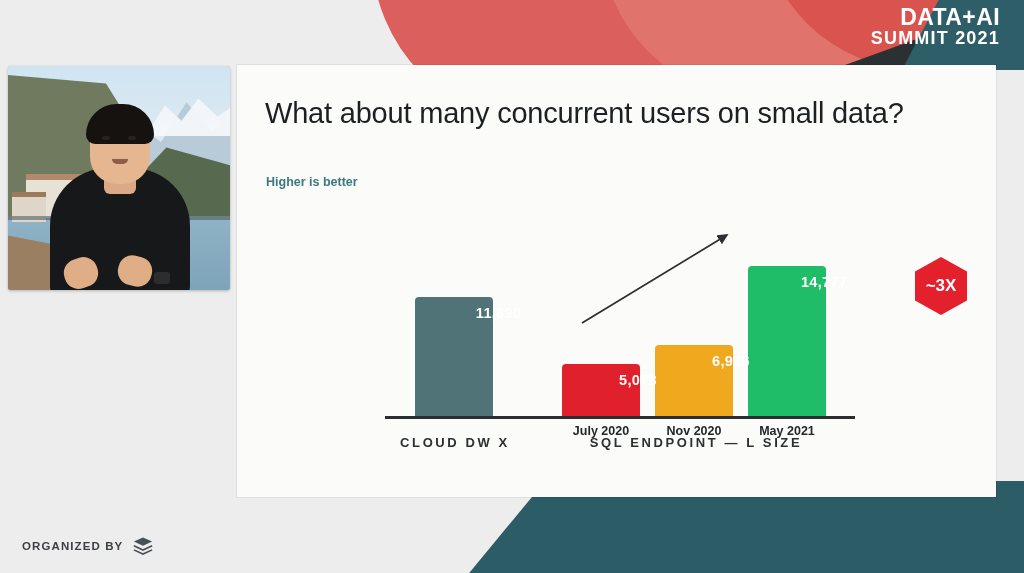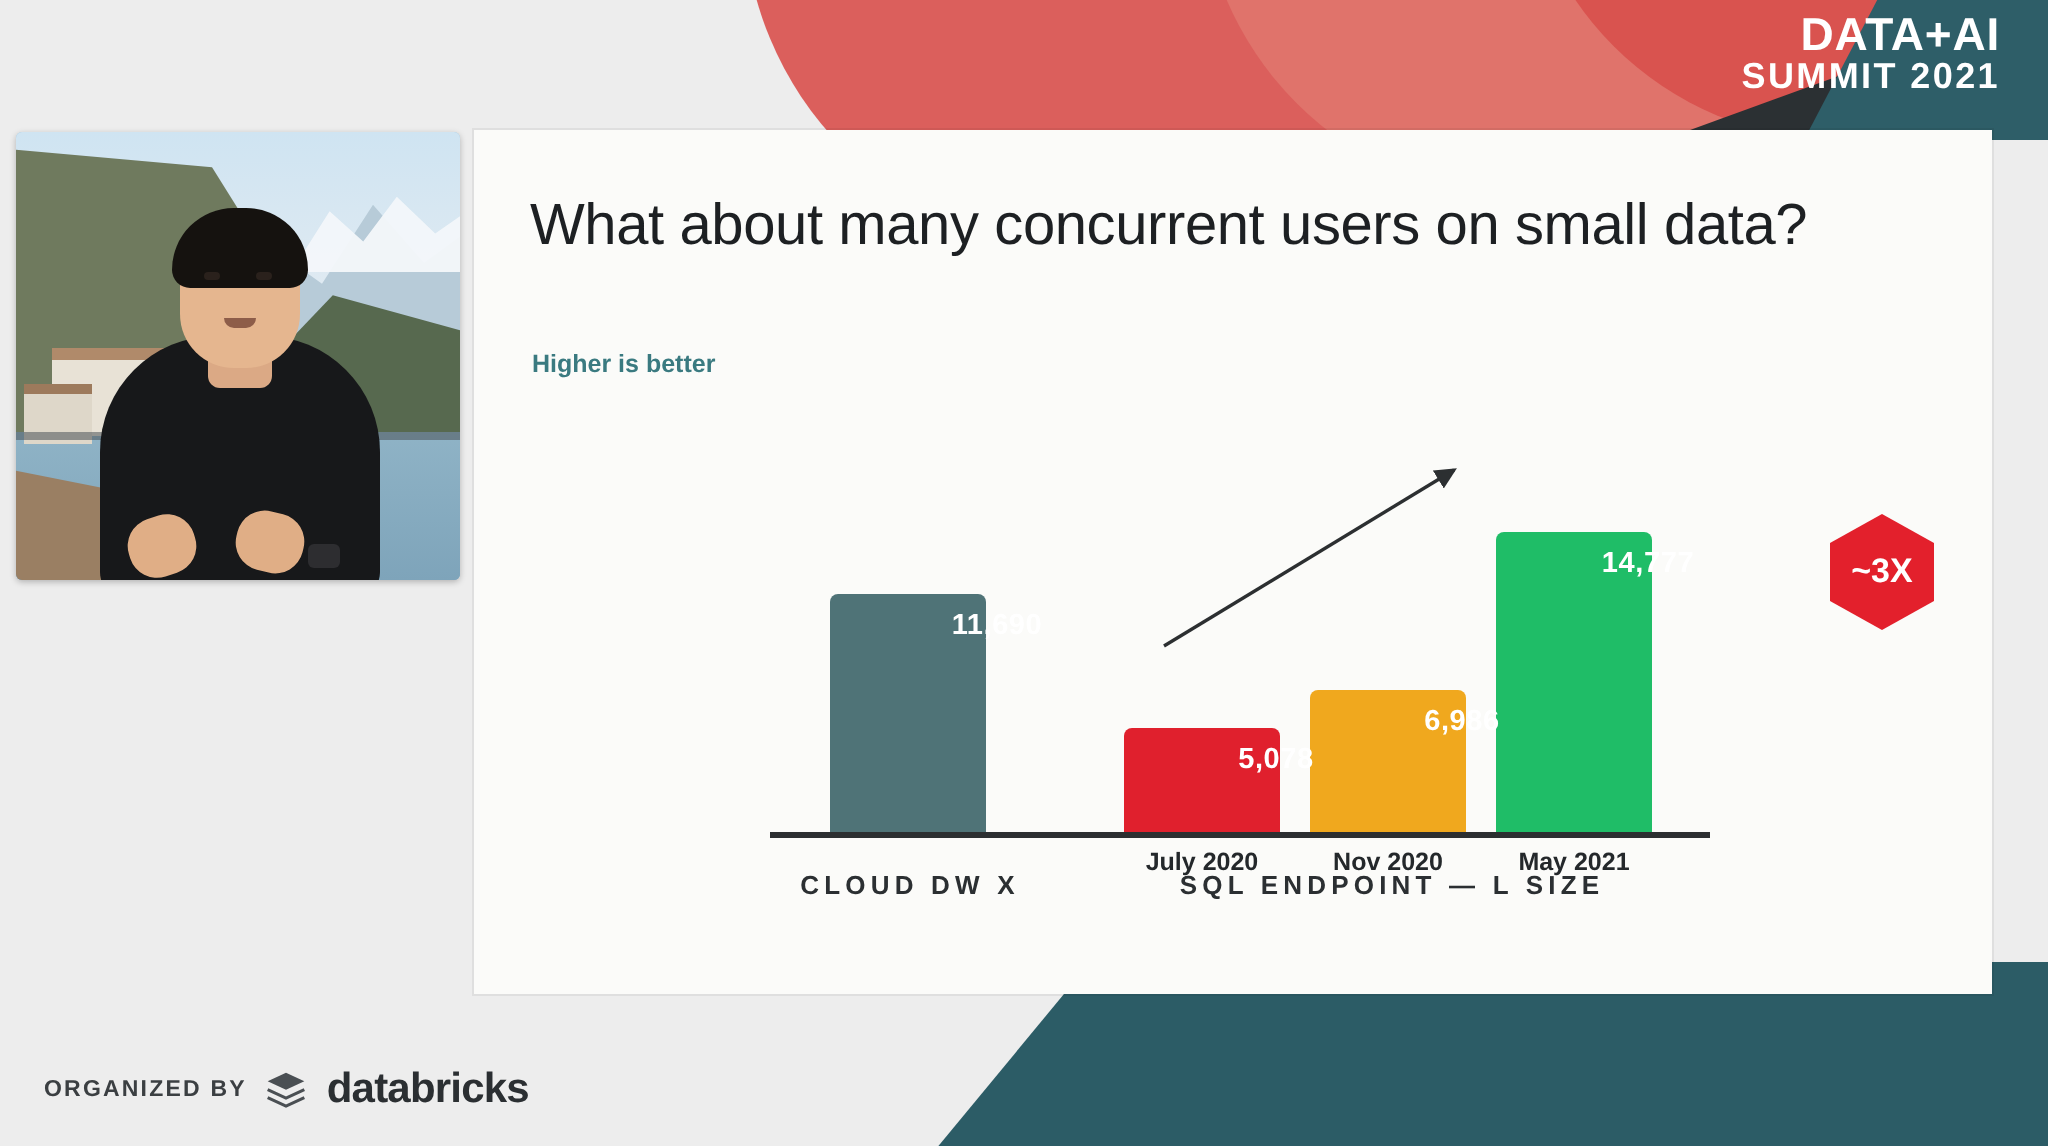--- a/index.html
+++ b/index.html
@@ -392,16 +392,15 @@
     </div>
   </div>
 
   <div id="footer">
     <span id="organized-by">ORGANIZED BY</span>
     <svg id="databricks-mark" width="22" height="22" viewBox="0 0 24 24">
       <path d="M2 7.2 L12 2.6 L22 7.2 L12 11.8 Z" fill="#4a4f53"></path>
       <path d="M2 11.8 L12 16.4 L22 11.8" fill="none" stroke="#4a4f53" stroke-width="1.7"></path>
       <path d="M2 16.2 L12 20.8 L22 16.2" fill="none" stroke="#4a4f53" stroke-width="1.7"></path>
     </svg>
-    <span id="databricks-wordmark">databricks</span>
   </div>
 
 </div>
 
 </body></html>

